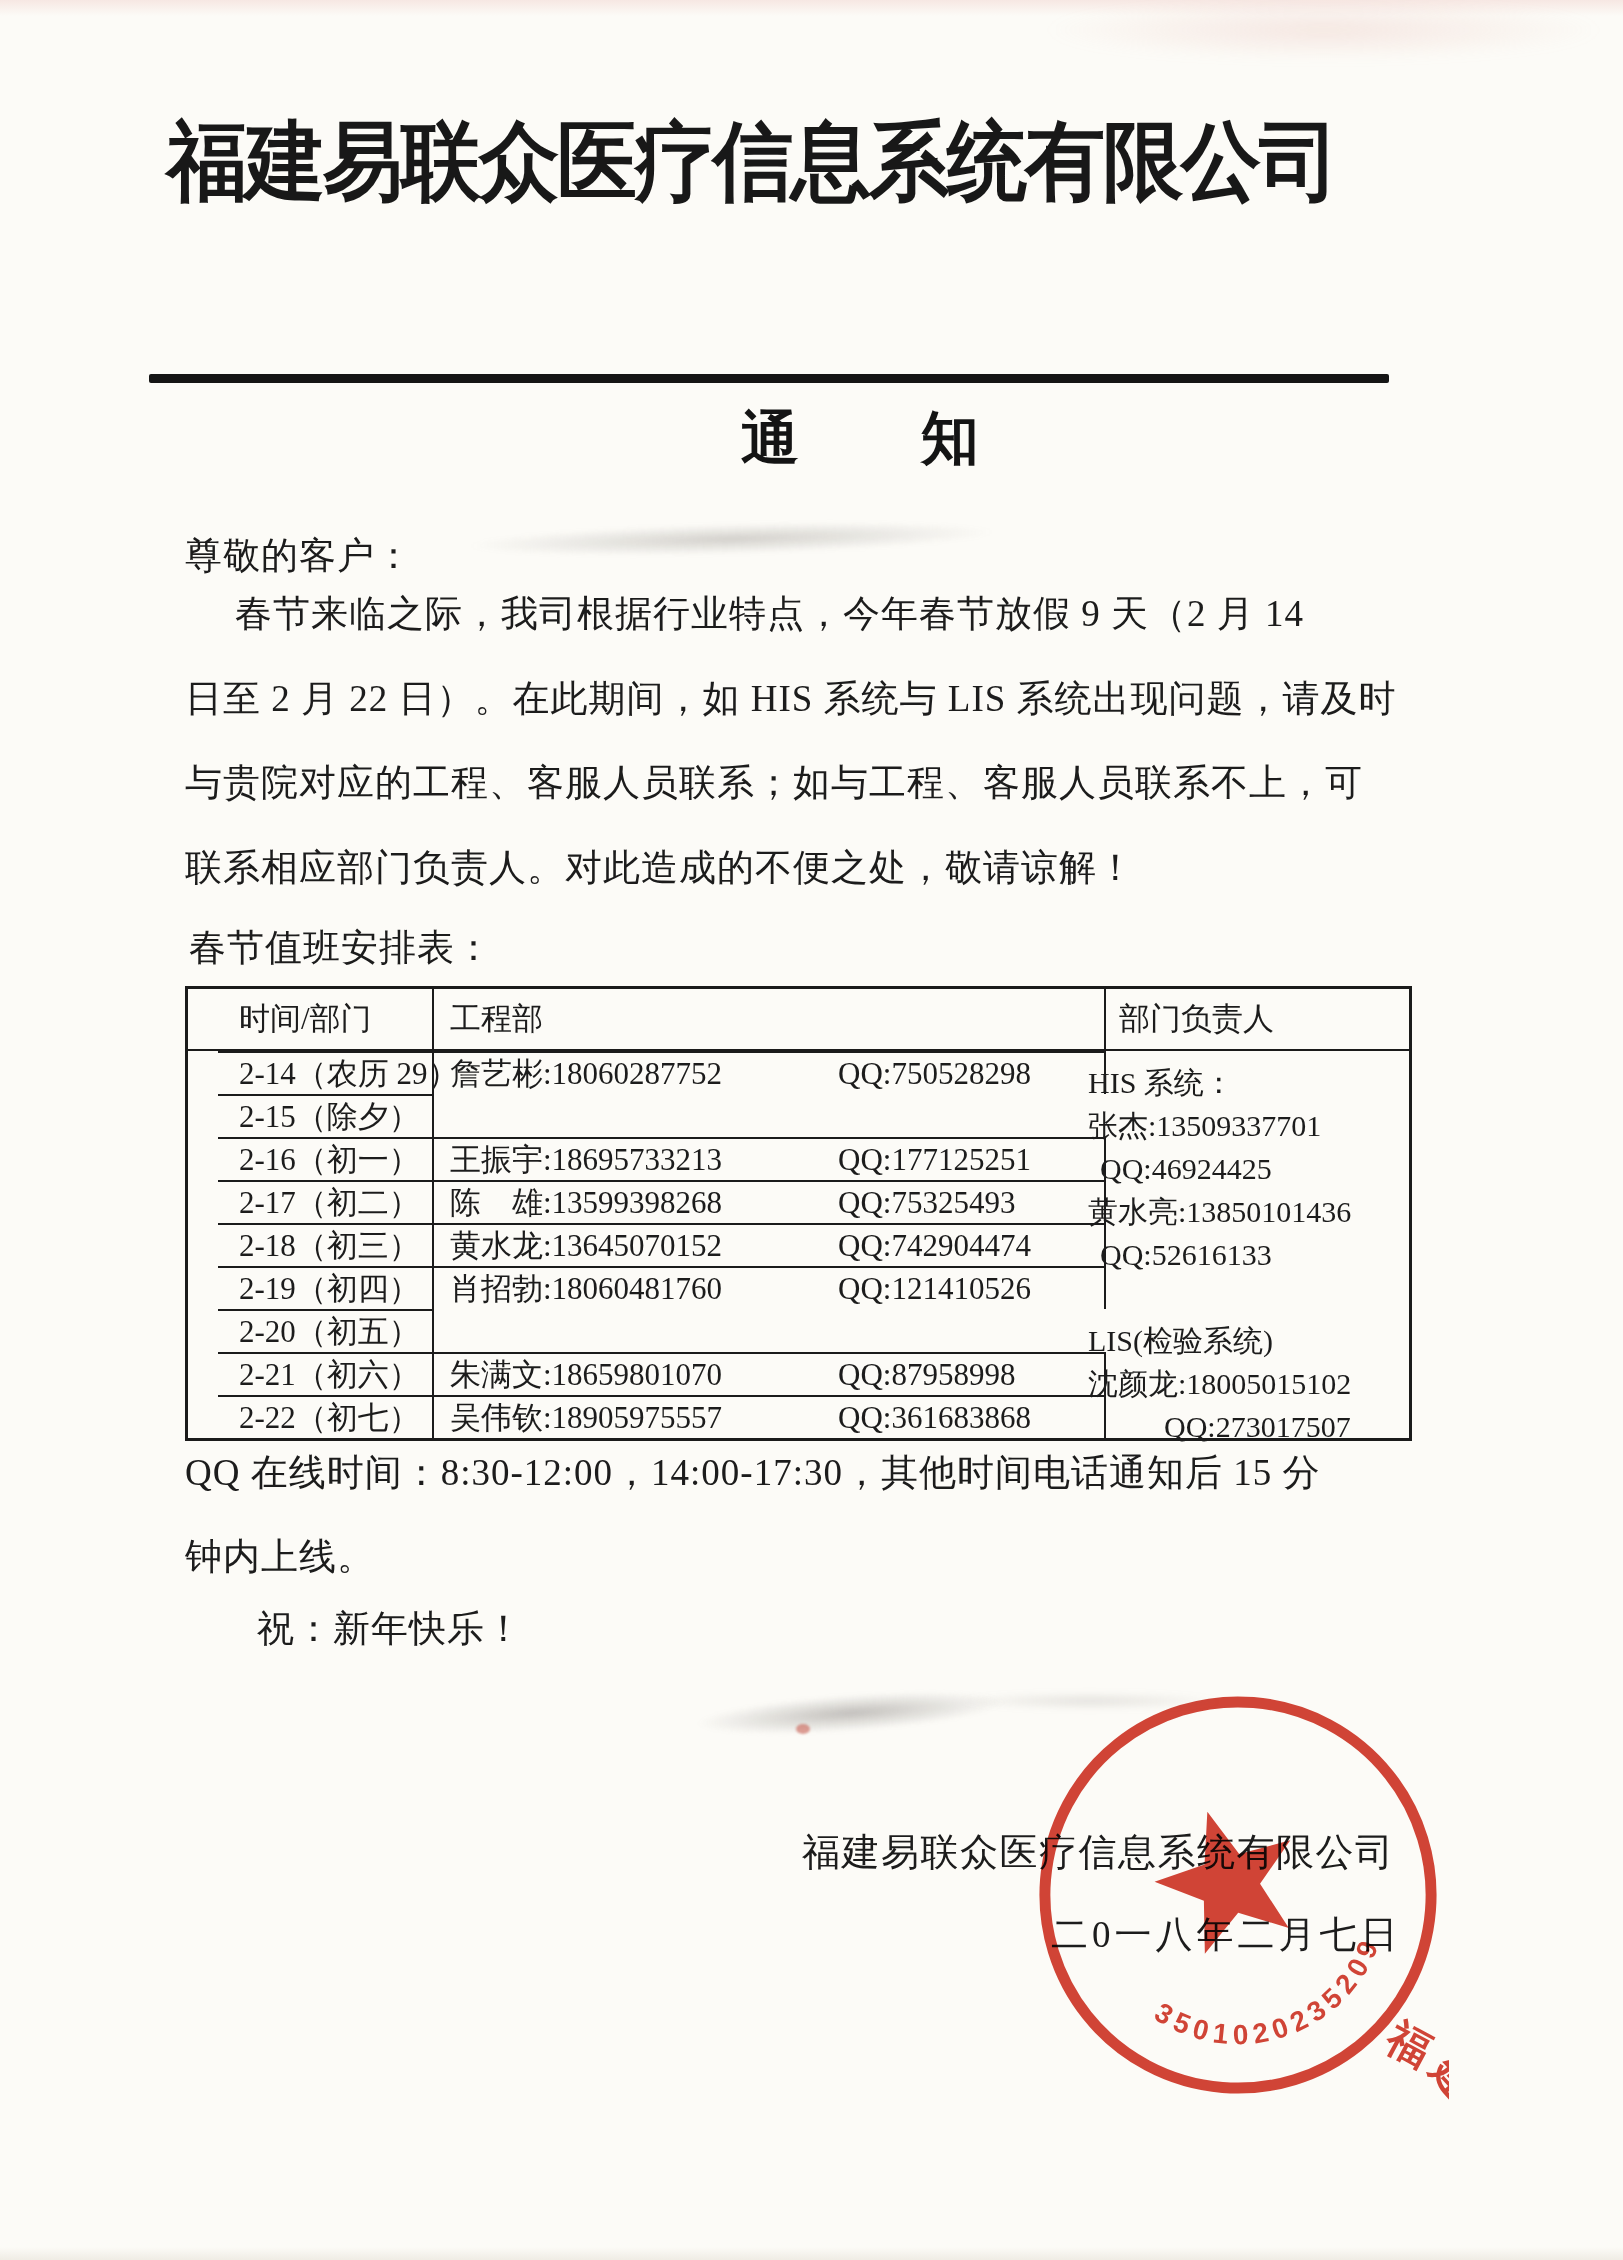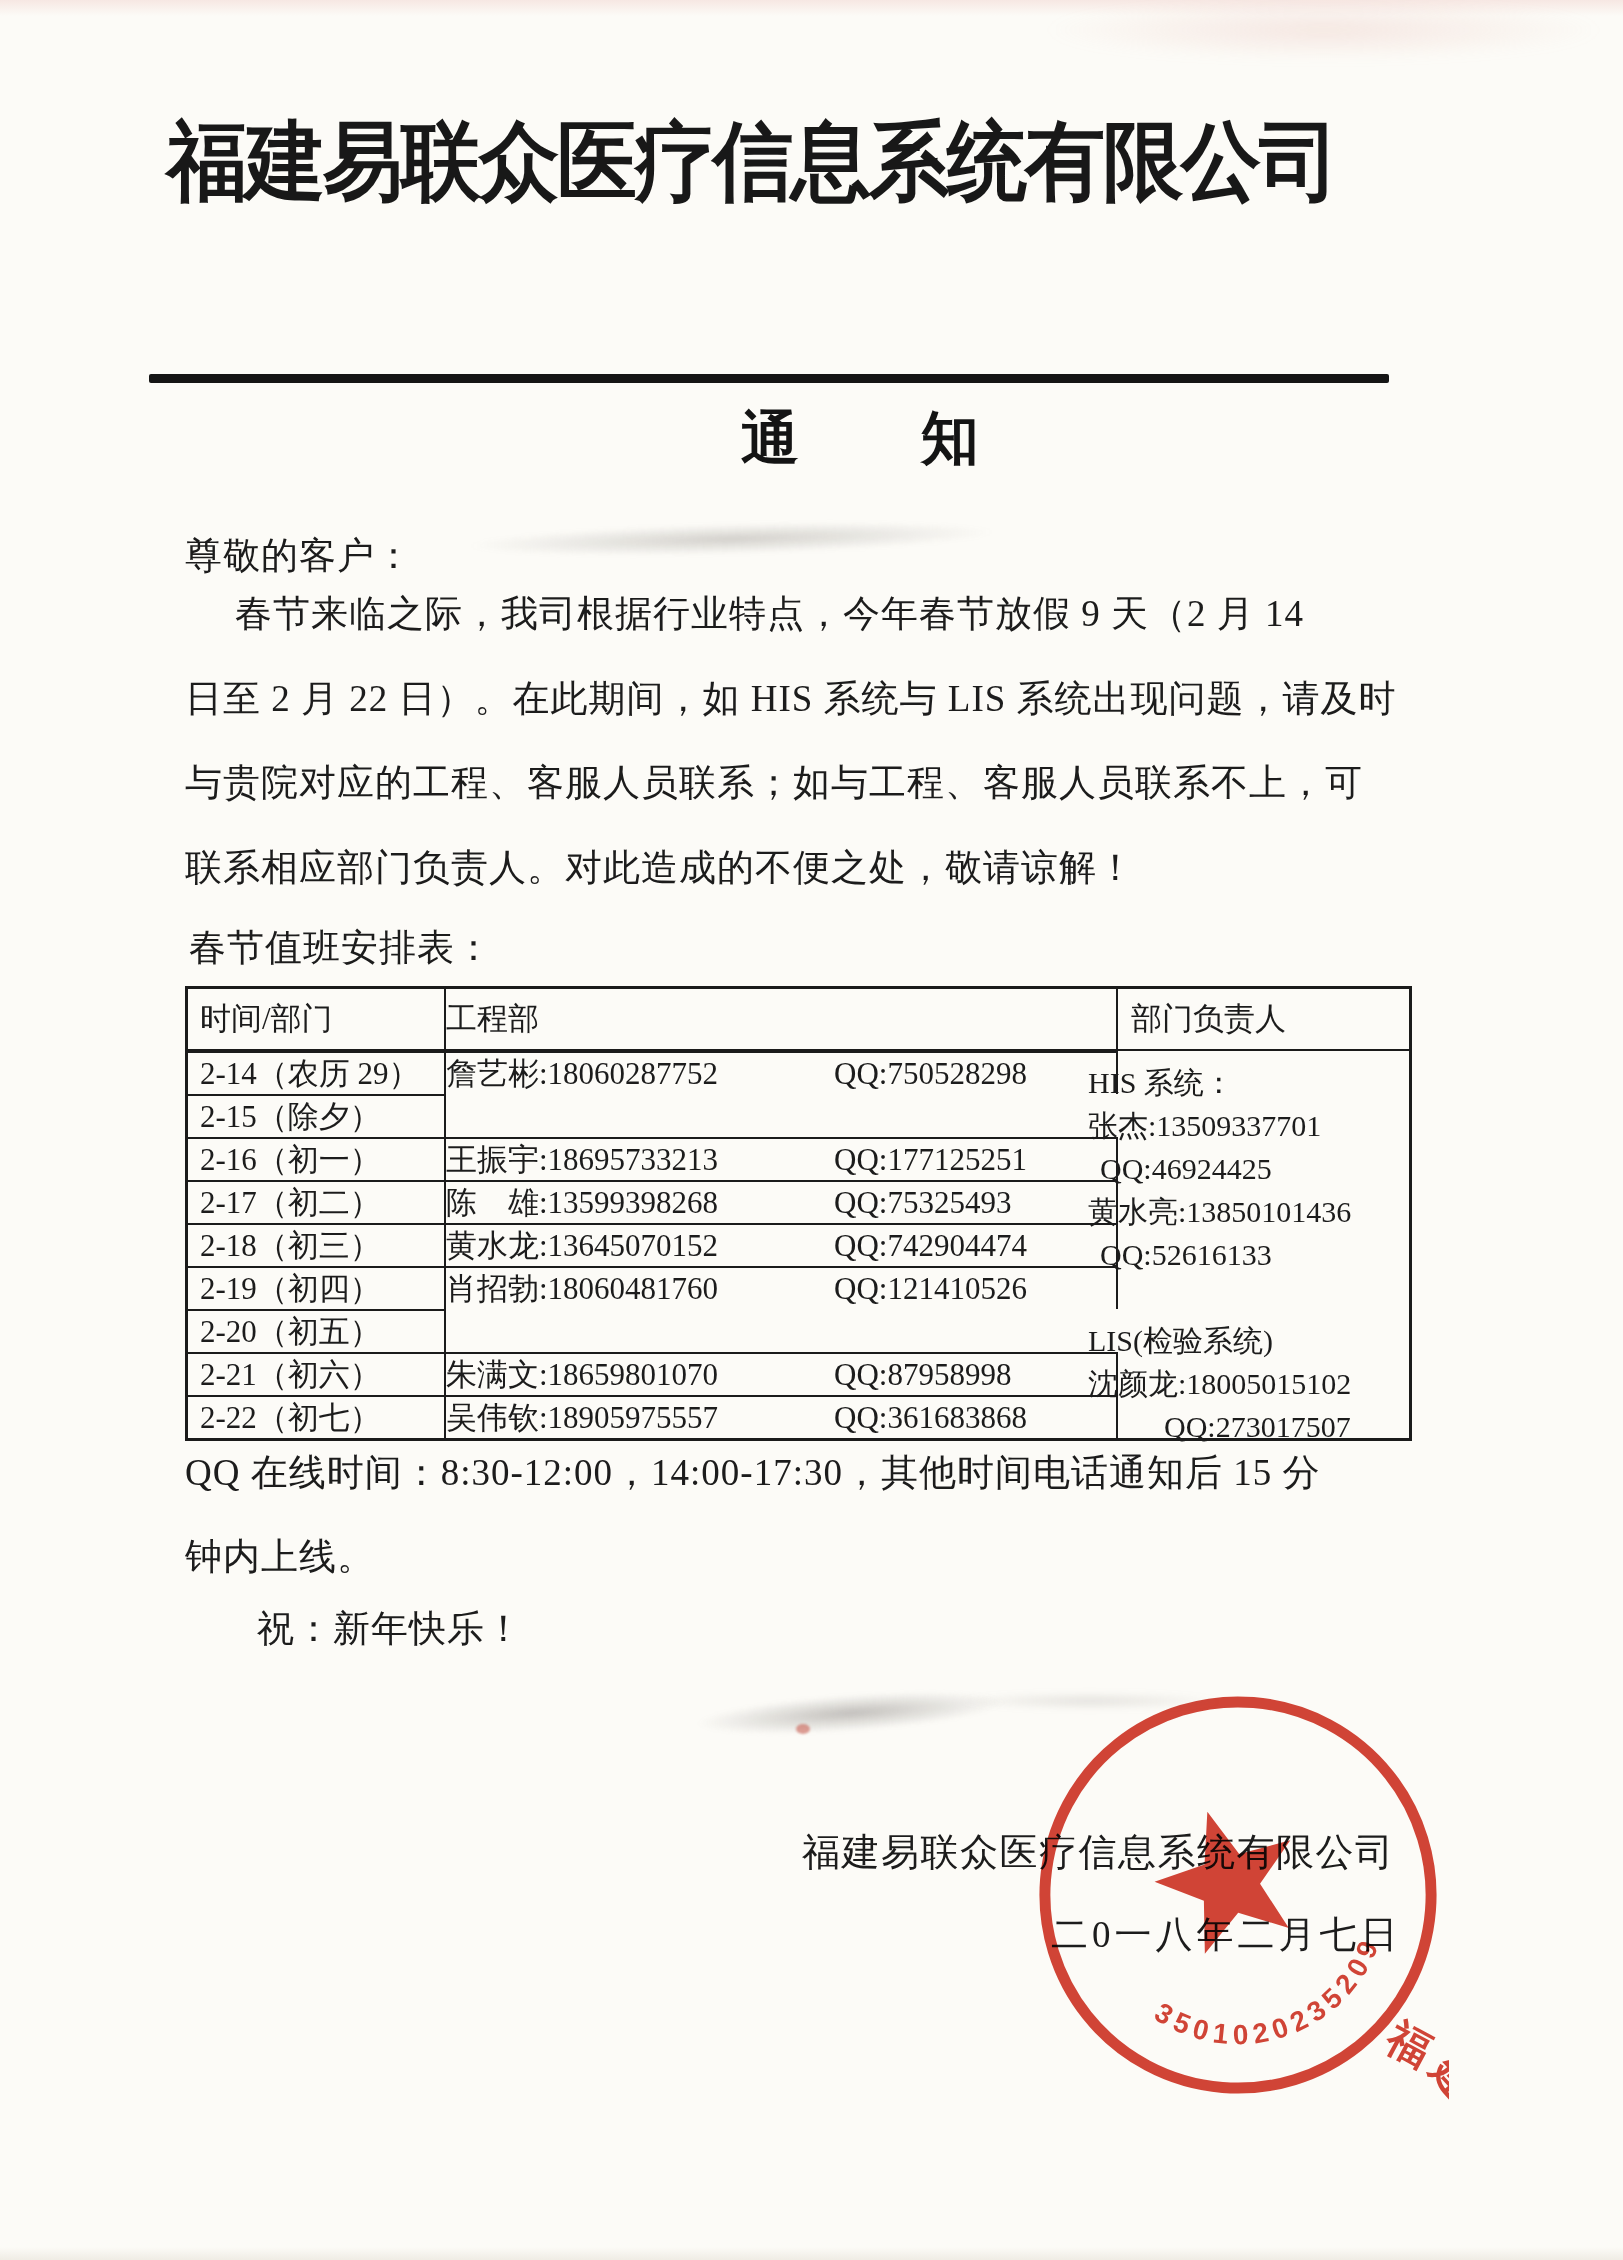--- a/index.html
+++ b/index.html
@@ -53,22 +53,22 @@
   }
 
   
   .duty-table{
     position:absolute; left:185px; top:986px; width:1227px;
     border:3px solid #1b1b1b; background:transparent;
   }
   .t-row{ display:flex; height:43px; }
   .t-row.t-header{ height:62px; border-bottom:2px solid #1b1b1b; }
   .t-cell{ display:flex; align-items:center; font-size:31px; white-space:nowrap; }
-  .c1{ width:256px; padding-left:12px; }
-  .c2{ width:672px; border-left:2px solid #1b1b1b; }
+  .c1{ width:214px; padding-left:21px;margin-left:30px; }
+  .c2{ width:672px; padding-left:16px; border-left:2px solid #1b1b1b; }
   .c3{ flex:1; padding-left:13px; border-left:2px solid #1b1b1b; }
   .t-row + .t-row .c1, .t-row + .t-row .c2{ border-top:2px solid #1b1b1b; }
   .t-row.t-header .c1, .t-row.t-header .c2, .t-row.t-header .c3{ border-top:none; }
   .eng-name{ display:inline-block; width:388px; }
   .manager-cell{
     position:absolute; left:890px; top:72px; width:331px;
     font-size:30px; line-height:43px; white-space:nowrap;
   }
   .mline{ height:43px; padding-left:10px; }
   .mline.ind1{ padding-left:22px; }

